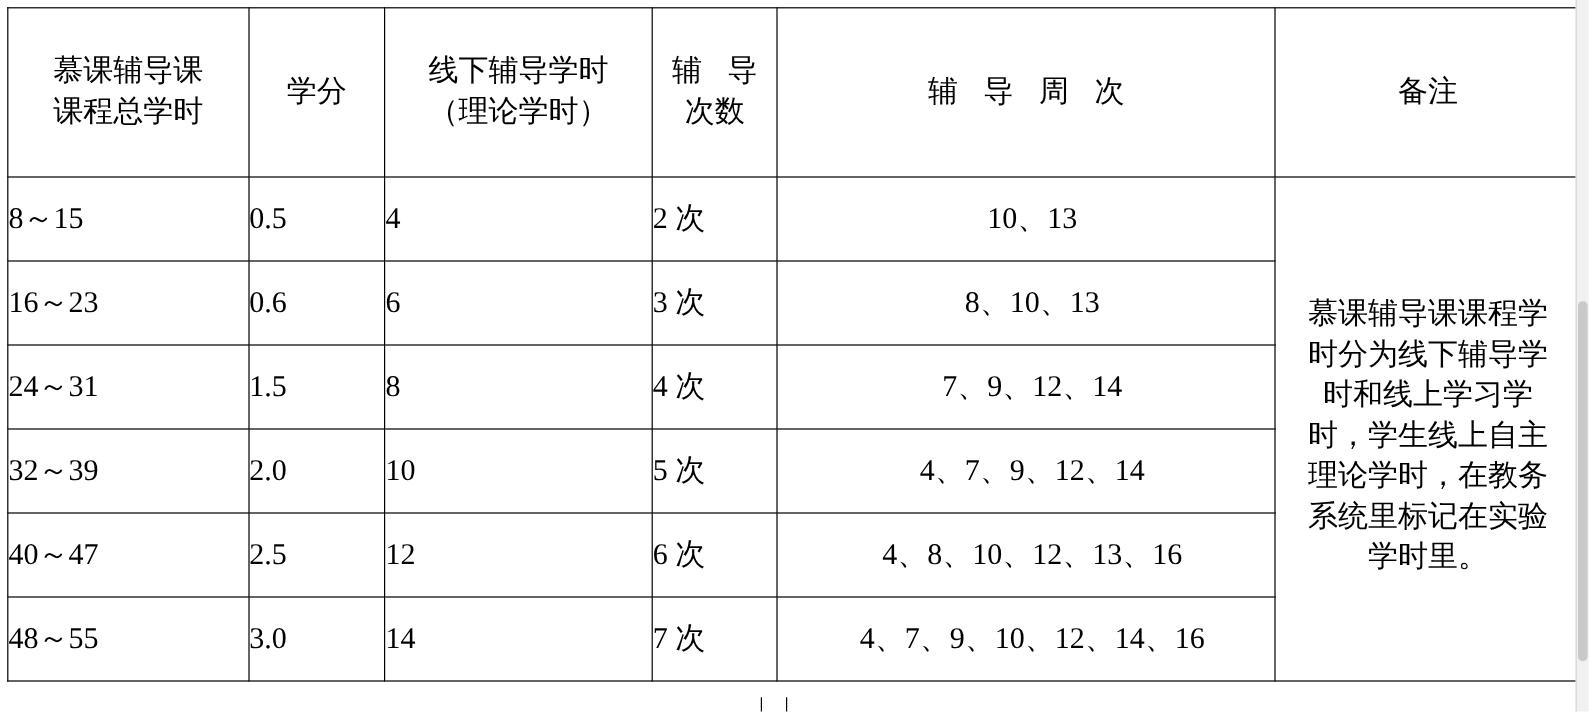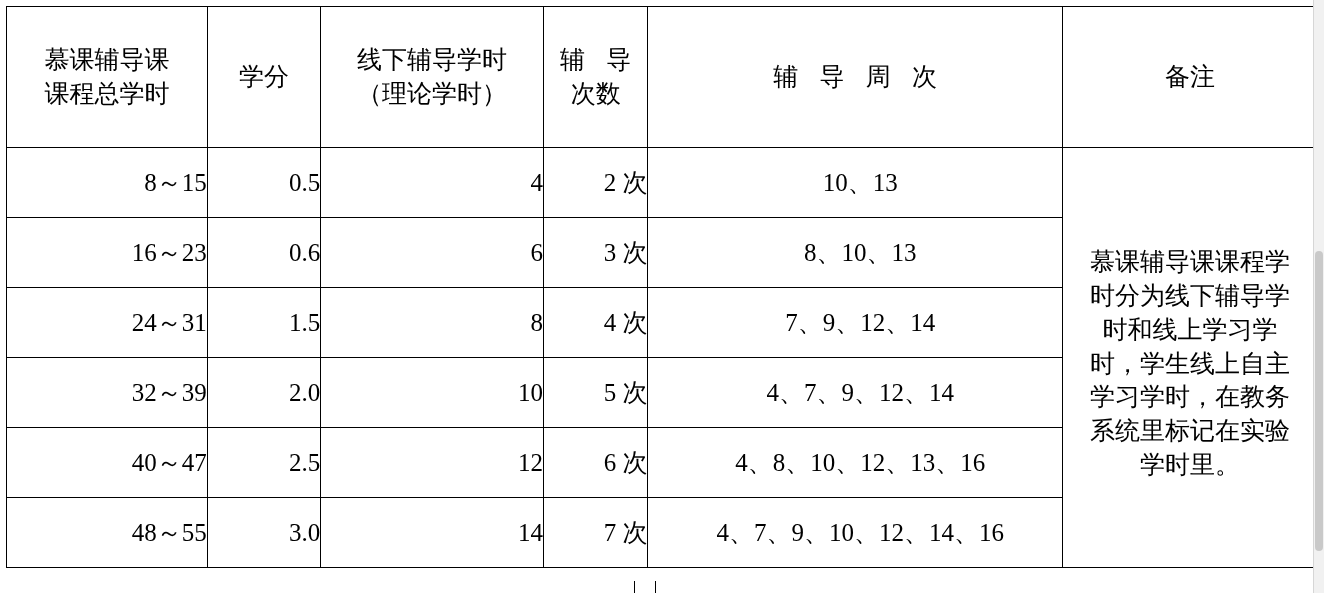--- a/index.html
+++ b/index.html
@@ -54,21 +54,21 @@
     display: block;
     white-space: nowrap;
   }
   .spaced {
     letter-spacing: 0.30em;
     text-indent: 0.30em;
   }
   .data-row td {
     height: 69px;
   }
-  .center { text-align: right; }
+  .center { text-align: left; }
   .left { text-align: center; padding-left: 10px !important; }
 
   .note-cell {
     vertical-align: top;
     text-align: center;
     padding: 12px 10px 0 10px !important;
     line-height: 1.72;
   }
   .note-cell .nl {
     display: block;
@@ -160,21 +160,21 @@
         <td class="center">8～15</td>
         <td class="center">0.5</td>
         <td class="center">4</td>
         <td class="center">2 次</td>
         <td class="left">10、13</td>
         <td class="note-cell" rowspan="6">
           <span class="nl">慕课辅导课课程学</span>
           <span class="nl">时分为线下辅导学</span>
           <span class="nl">时和线上学习学</span>
           <span class="nl">时，学生线上自主</span>
-          <span class="nl">学习学时，在教务</span>
+          <span class="nl">理论学时，在教务</span>
           <span class="nl">系统里标记在实验</span>
           <span class="nl">学时里。</span>
         </td>
       </tr>
 
       <tr class="data-row">
         <td class="center">16～23</td>
         <td class="center">0.6</td>
         <td class="center">6</td>
         <td class="center">3 次</td>

